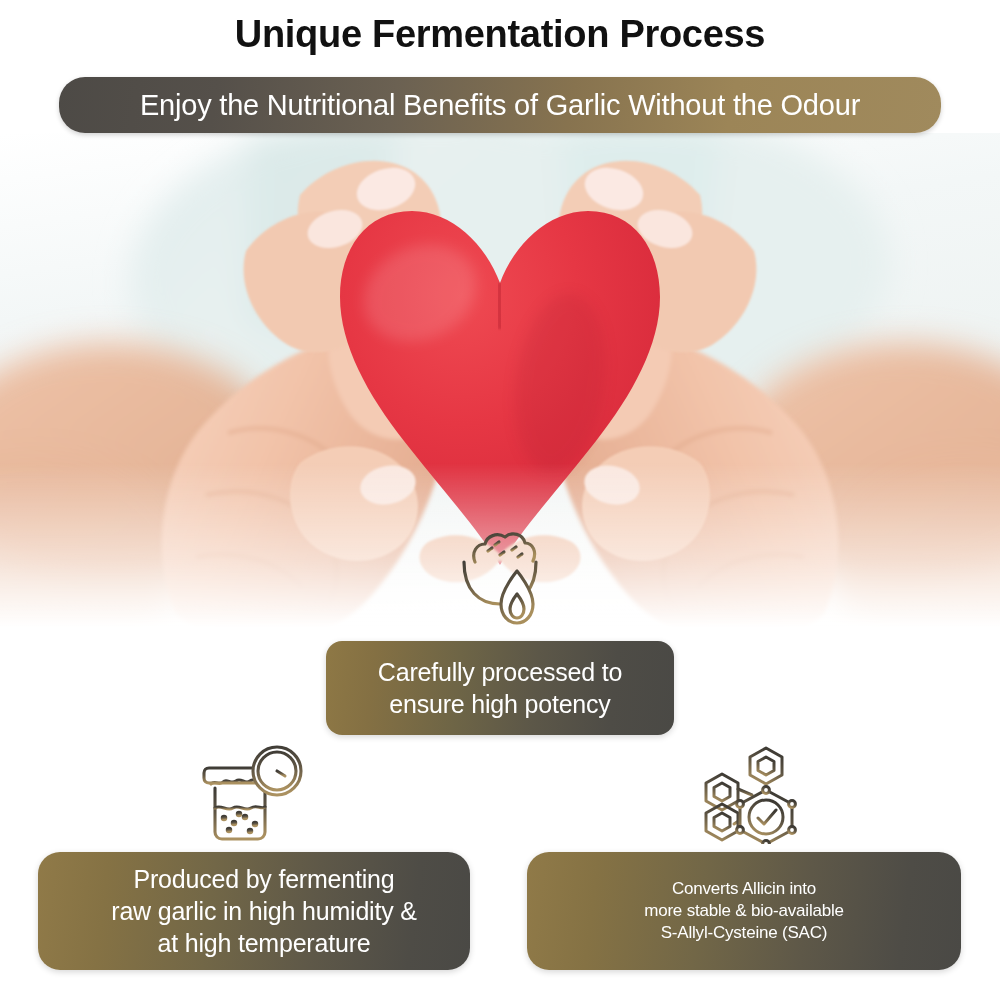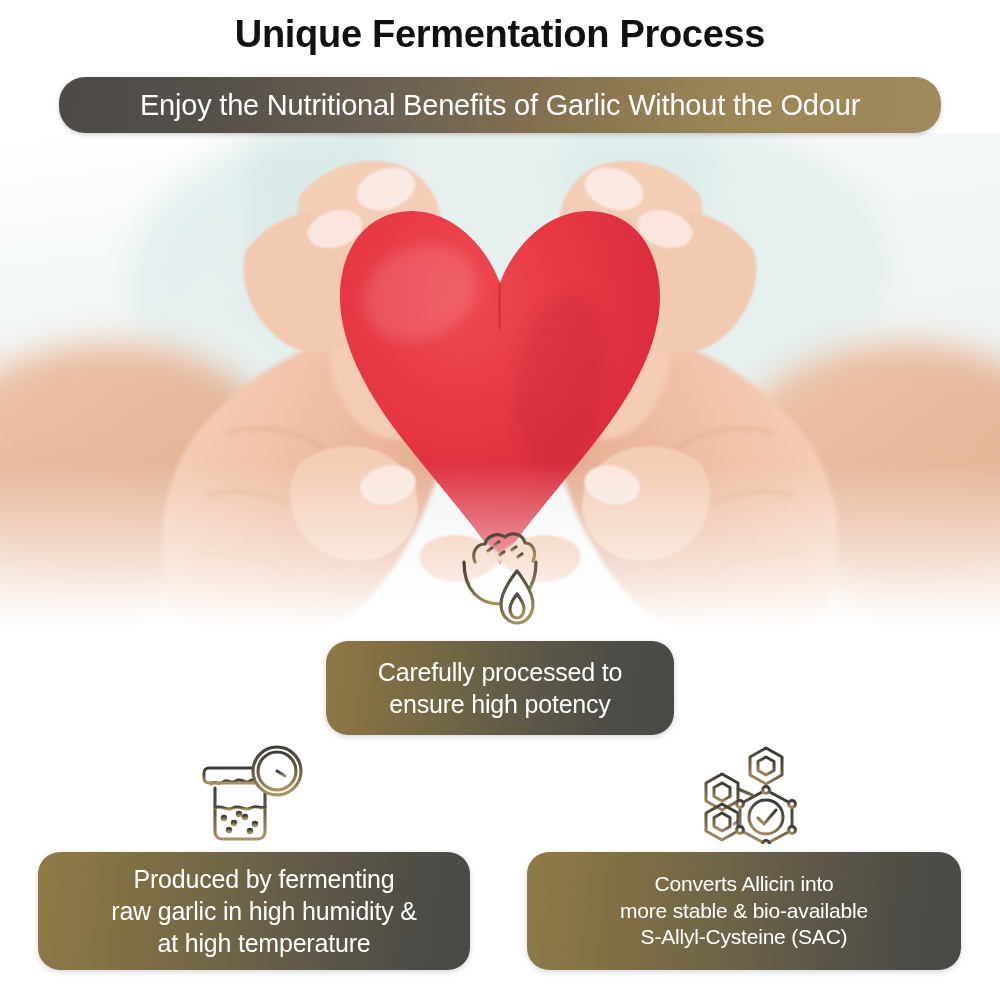--- a/index.html
+++ b/index.html
@@ -115,20 +115,21 @@
     top: 641px;
     width: 348px;
     height: 94px;
     background: linear-gradient(96deg,
         #8e7845 0%,
         #847043 14%,
         #6e6546 38%,
         #5c5748 60%,
         #4e4c46 82%,
         #4a4945 100%);
+    border-radius: 16px;
   }
   .pill-center .pill-text { font-size: 25px; }
 
   .pill-bottom-left {
     left: 38px;
     top: 852px;
     width: 432px;
     height: 118px;
     background: linear-gradient(97deg,
         #907a48 0%,
@@ -146,21 +147,21 @@
     width: 434px;
     height: 118px;
     background: linear-gradient(97deg,
         #907a48 0%,
         #857244 16%,
         #726747 40%,
         #5e5848 64%,
         #4e4c46 86%,
         #4a4945 100%);
   }
-  .pill-bottom-right .pill-text { font-size: 21px; }
+  .pill-bottom-right .pill-text { font-size: 17px; }
 </style>
 </head>
 <body>
 
 <div id="infographic">
 
   <div class="headline">Unique Fermentation Process</div>
 
   <div class="sub-banner">
     <span class="sub-banner-text">Enjoy the Nutritional Benefits of Garlic Without the Odour</span>

